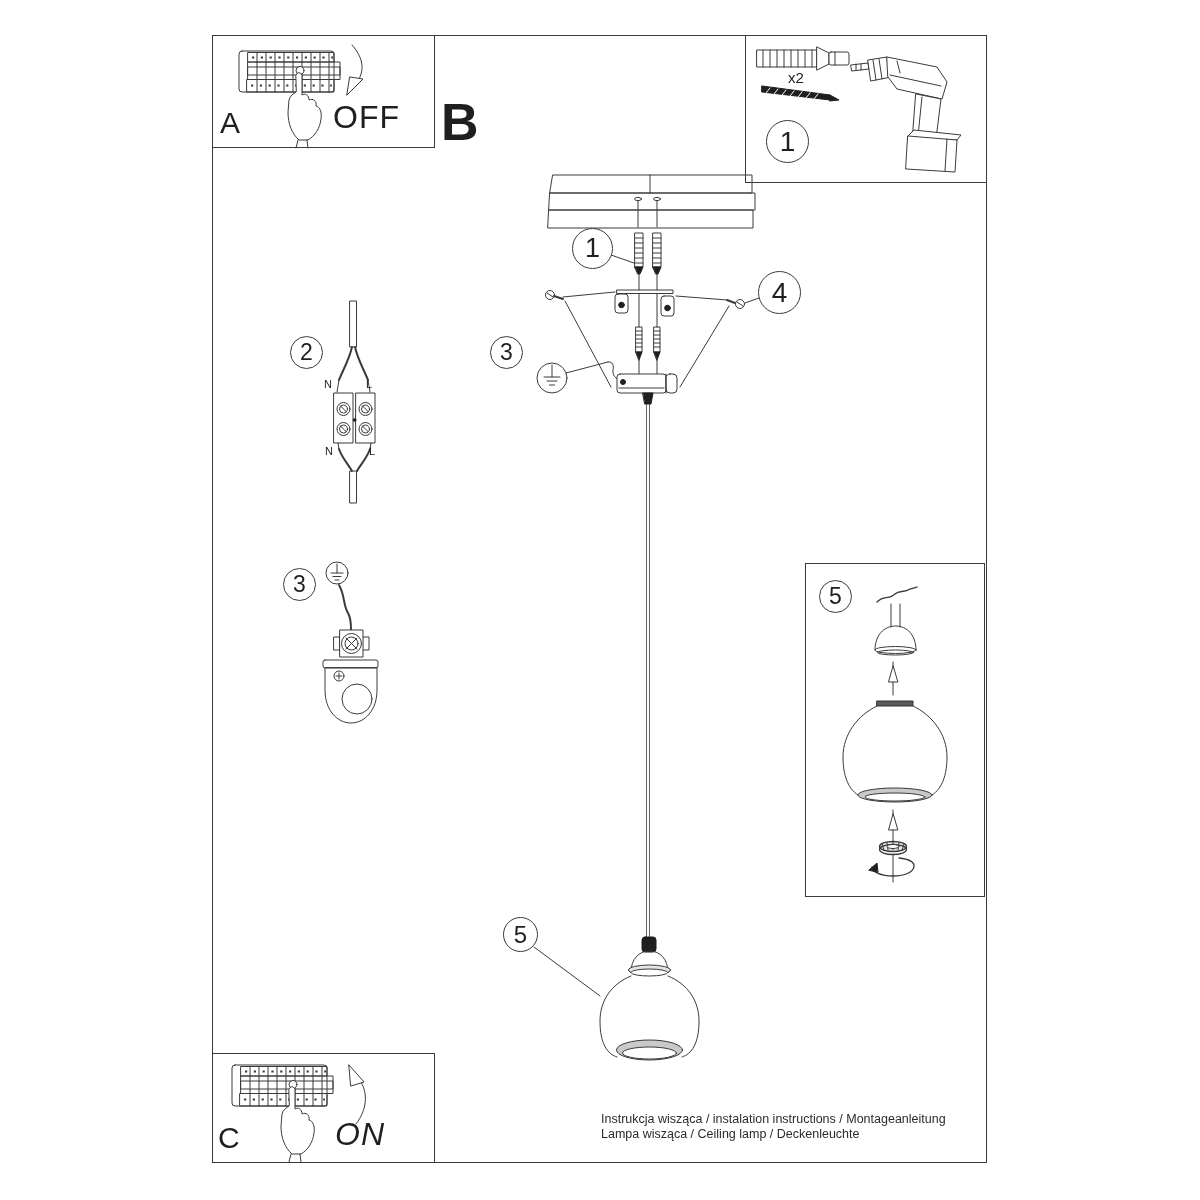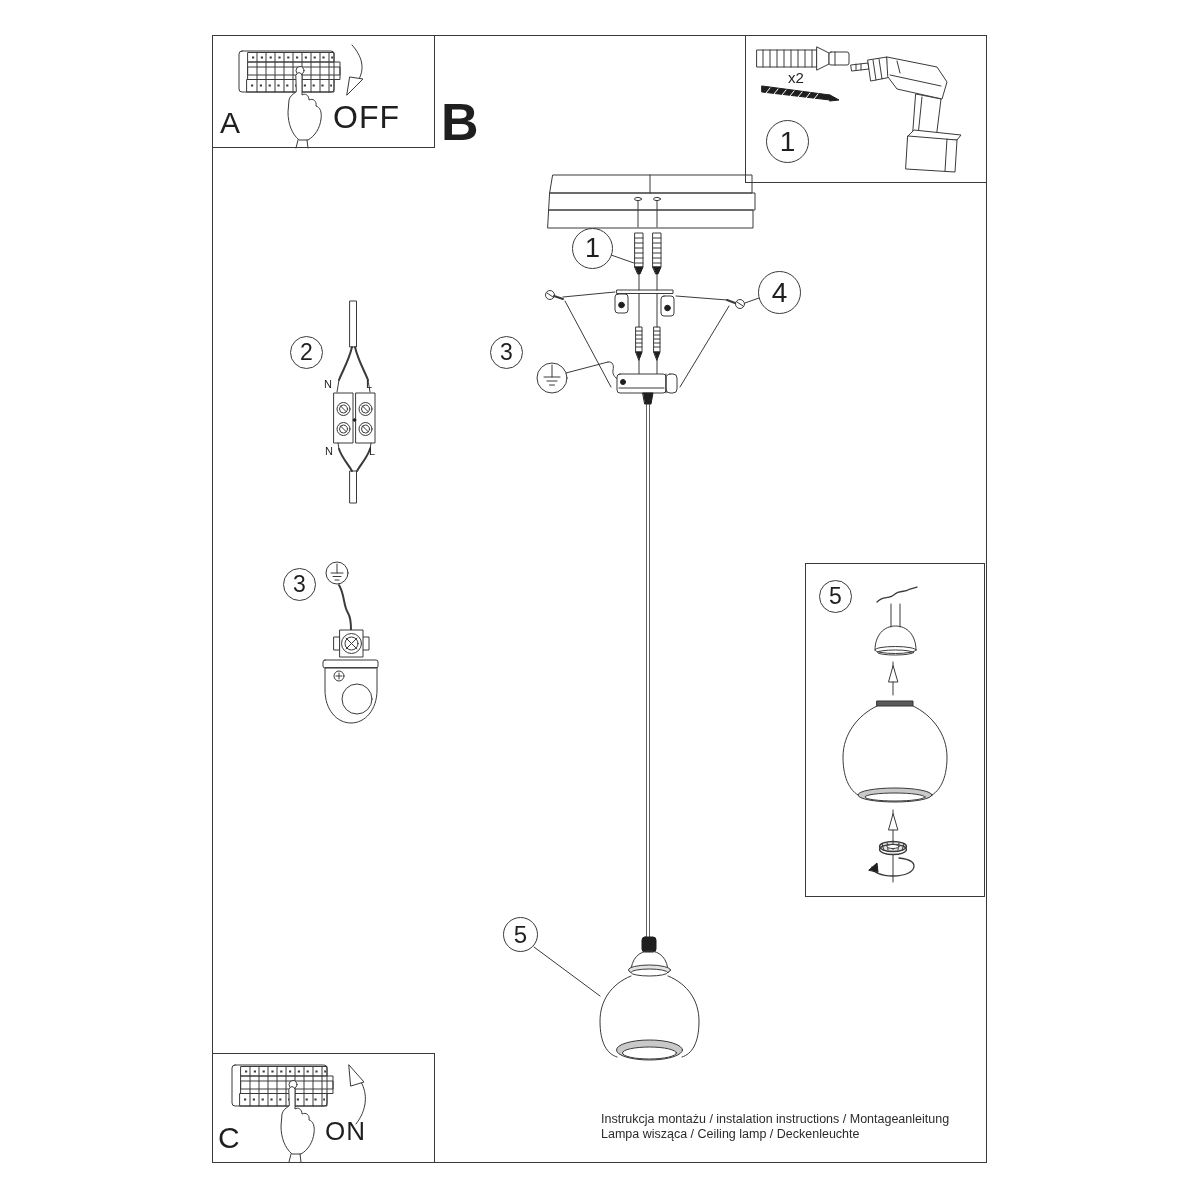--- a/index.html
+++ b/index.html
@@ -321,35 +321,35 @@
         <path class="w13" d="M872,867 C872,872 881,876 893,876 C905,876 914,872 914,866 C914,862 908,859 899,858"></path>
         <polygon class="fdark" points="869,870 877,863 878,872"></polygon>
       </g>
     </g>
   </svg>
 
   <div class="lbl" style="left:220px;top:108px;font-size:30px;">A</div>
   <div class="lbl" style="left:441px;top:96px;font-size:52px;font-weight:600;">B</div>
   <div class="lbl" style="left:218px;top:1123px;font-size:30px;">C</div>
   <div class="lbl" style="left:333px;top:101px;font-size:32px;letter-spacing:1px;">OFF</div>
-  <div class="lbl" style="left:325px;top:1118px;font-size:26px;letter-spacing:1px;">ON</div>
+  <div class="lbl" style="left:335px;top:1118px;font-size:32px;letter-spacing:1px;font-style:italic;">ON</div>
   <div class="lbl" style="left:788px;top:70px;font-size:15px;">x2</div>
 
   <div class="callout" style="left:766px;top:120px;width:43px;height:43px;font-size:28px;">1</div>
   <div class="callout" style="left:572px;top:228px;width:41px;height:41px;font-size:27px;">1</div>
   <div class="callout" style="left:758px;top:271px;width:43px;height:43px;font-size:28px;">4</div>
   <div class="callout" style="left:490px;top:336px;width:33px;height:33px;font-size:23px;">3</div>
   <div class="callout" style="left:290px;top:336px;width:33px;height:33px;font-size:23px;">2</div>
   <div class="callout" style="left:283px;top:568px;width:33px;height:33px;font-size:23px;">3</div>
   <div class="callout" style="left:819px;top:580px;width:33px;height:33px;font-size:23px;">5</div>
   <div class="callout" style="left:503px;top:917px;width:35px;height:35px;font-size:24px;">5</div>
 
   <div class="lbl" style="left:324px;top:379px;font-size:11px;">N</div>
   <div class="lbl" style="left:366px;top:379px;font-size:11px;">L</div>
   <div class="lbl" style="left:325px;top:446px;font-size:11px;">N</div>
   <div class="lbl" style="left:369px;top:446px;font-size:11px;">L</div>
 
   <div class="footer">
-    <div>Instrukcja montażu / instalation instructions / Montageanleitung</div>
+    <div>Instrukcja wisząca / instalation instructions / Montageanleitung</div>
     <div>Lampa wisząca / Ceiling lamp / Deckenleuchte</div>
   </div>
 
 </div>
 
 </body></html>

